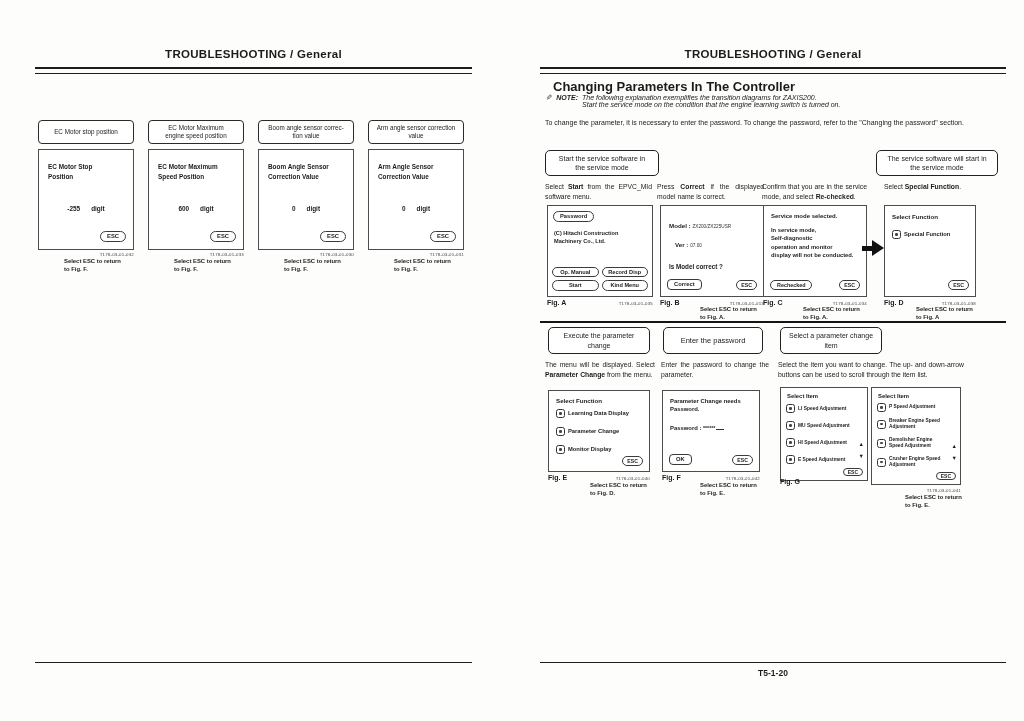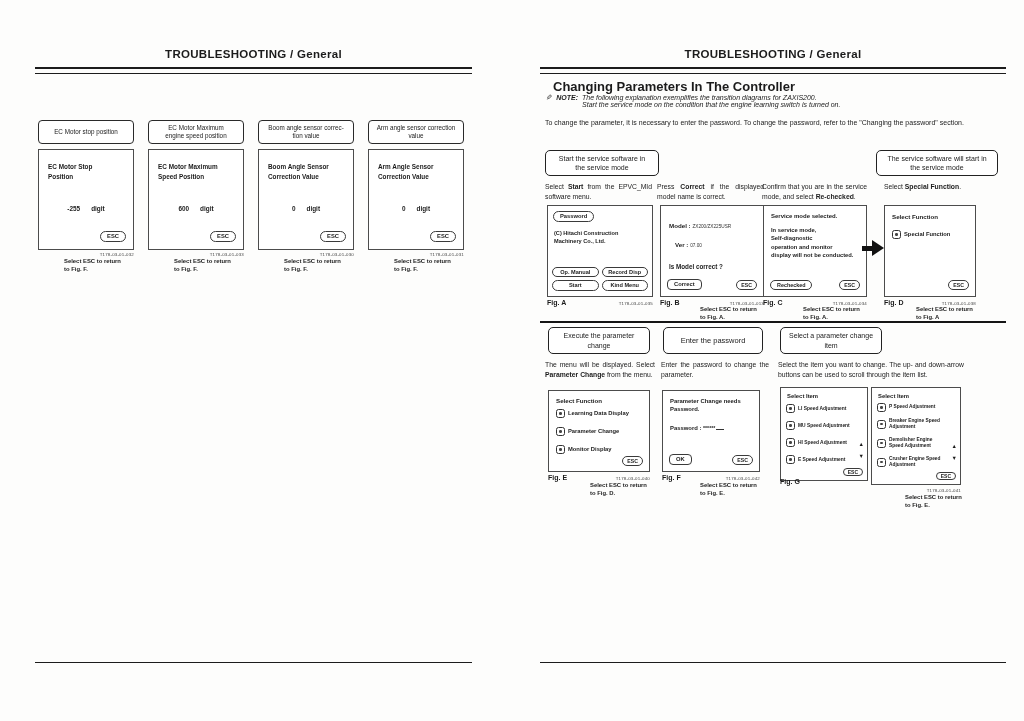--- a/index.html
+++ b/index.html
@@ -330,14 +330,15 @@
     <span class="figcode">T178-03-01-042</span>
   </div>
   <div class="abs capline pre" style="left:700px;top:482px;width:72px;">Select ESC to return
 to Fig. E.</div>
   <div class="abs figlabel" style="left:780px;top:478px;">Fig. G</div>
   <div class="abs figcode" style="left:871px;top:488px;width:90px;text-align:right;">T178-03-01-041</div>
   <div class="abs capline pre" style="left:905px;top:494px;width:72px;">Select ESC to return
 to Fig. E.</div>
 
   <div class="abs thinrule" style="left:540px;top:662px;width:466px;height:1px;"></div>
+  <div class="abs footnum" style="left:540px;top:668px;width:466px;">T5-1-20</div>
 
 </div>
 
 </body></html>

